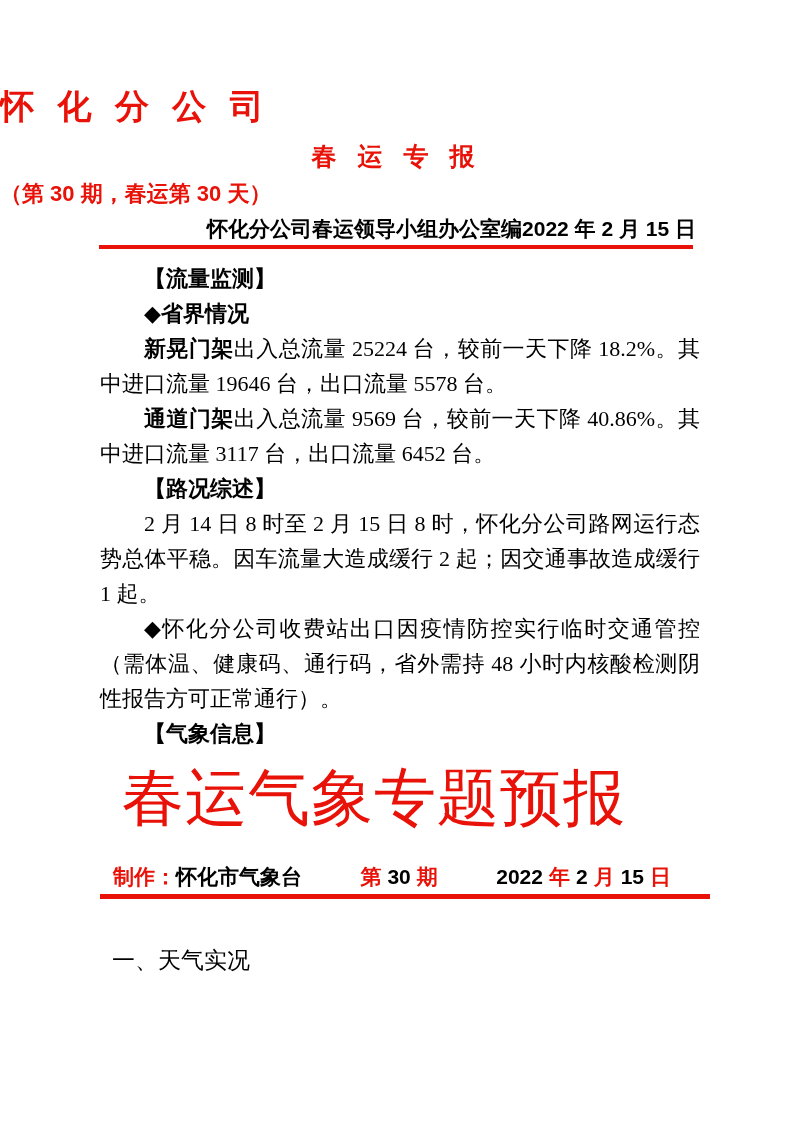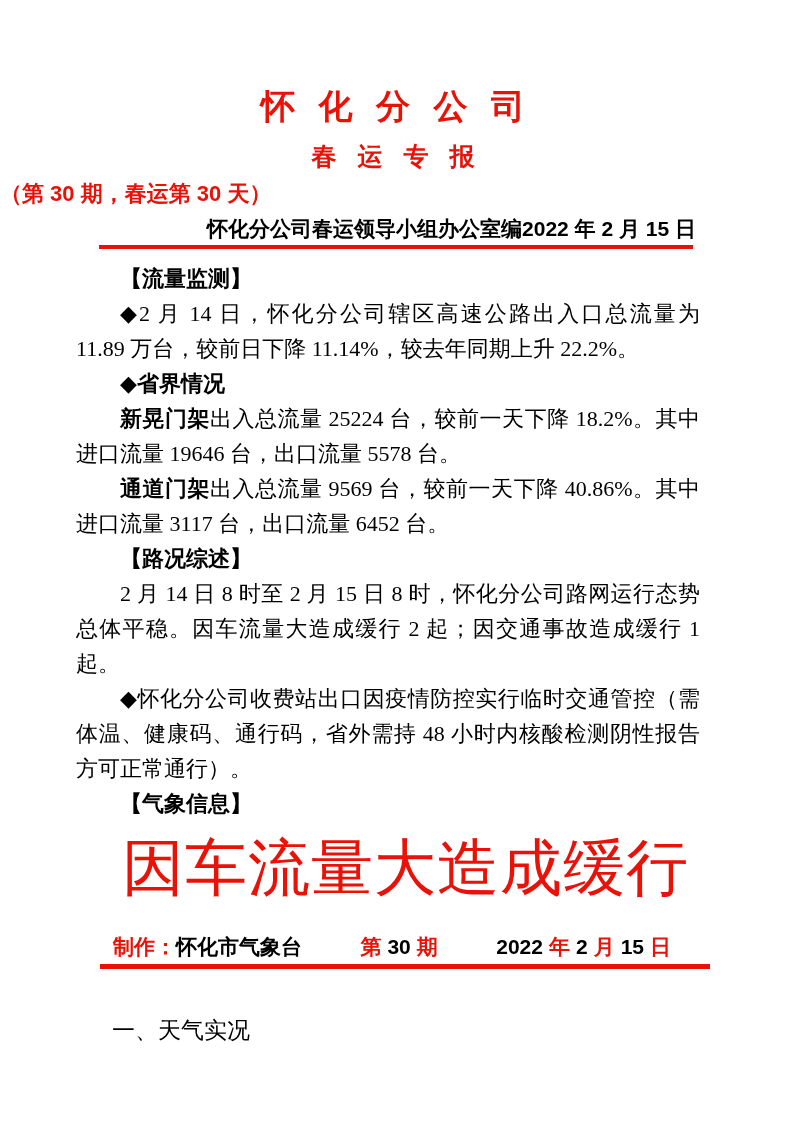--- a/index.html
+++ b/index.html
@@ -6,42 +6,42 @@
   * { box-sizing:border-box; }
   html,body { margin:0; padding:0; background:#ffffff; }
   .page {
     position:relative; width:793px; height:1122px; margin:0 auto;
     background:#ffffff; color:var(--ink); overflow:hidden;
   }
   .sans  { font-family:"Liberation Sans","DejaVu Sans",sans-serif; }
   .serif { font-family:"Liberation Serif","DejaVu Serif",serif; }
 
   .company-title {
-    padding-top:86px; text-align:center; color:var(--red);
+    padding-top:86px; color:var(--red);
     font-size:34px; line-height:40px; font-weight:bold; letter-spacing:7px;
   }
   .report-title {
     margin-top:10px; text-align:center; color:var(--red);
     font-size:25px; line-height:40px; font-weight:bold; letter-spacing:7px;
   }
   .issue-note {
     margin-top:4px; color:var(--red);
     font-size:22px; line-height:28px; font-weight:bold;
   }
   .editor-row {
     margin:8px 97px 0 102px; display:flex; justify-content:flex-end;
     align-items:baseline; font-weight:bold; font-size:21px; line-height:26px;
   }
   .rule-thin {
     margin-left:99px; margin-top:3px; width:594px; height:4px;
     background:var(--red); border:none;
   }
 
   .doc-body {
-    margin:12px 93px 0 76px; font-size:22px; line-height:35px;
+    margin:12px 93px 0 100px; font-size:22px; line-height:35px;
     text-align:justify; color:var(--ink);
   }
   .doc-body p { margin:0; text-indent:2em; }
   .head-bold { font-family:"Liberation Sans","DejaVu Sans",sans-serif; font-weight:bold; }
 
   .banner-title {
     margin:6px 0 0 122px; color:var(--red);
     font-size:62px; line-height:82px; letter-spacing:1px; font-weight:normal;
   }
   .maker-row {
@@ -73,38 +73,37 @@
   <div class="editor-row sans">
     <span>怀化分公司春运领导小组办公室编</span>
     <span>2022 年 2 月 15 日</span>
   </div>
 
   <div class="rule-thin"></div>
 
   <div class="doc-body">
     <p class="head-bold">【流量监测】</p>
 
-    <p>◆2 月 14 日，怀化分公司辖区高速公路出入口总流量为 11.89 万台，较前日下降 11.14%，较去年同期上升 22.2%。</p>
 
     <p class="head-bold">◆省界情况</p>
 
     <p><span class="head-bold">新晃门架</span><span>出入总流量 25224 台，较前一天下降 18.2%。其中进口流量 19646 台，出口流量 5578 台。</span></p>
 
     <p><span class="head-bold">通道门架</span><span>出入总流量 9569 台，较前一天下降 40.86%。其中进口流量 3117 台，出口流量 6452 台。</span></p>
 
     <p class="head-bold">【路况综述】</p>
 
     <p>2 月 14 日 8 时至 2 月 15 日 8 时，怀化分公司路网运行态势总体平稳。因车流量大造成缓行 2 起；因交通事故造成缓行 1 起。</p>
 
     <p>◆怀化分公司收费站出口因疫情防控实行临时交通管控（需体温、健康码、通行码，省外需持 48 小时内核酸检测阴性报告方可正常通行）。</p>
 
     <p class="head-bold">【气象信息】</p>
   </div>
 
-  <div class="banner-title serif">因车流量大造成缓行</div>
+  <div class="banner-title serif">春运气象专题预报</div>
 
   <div class="maker-row sans">
     <span><span class="red">制作：</span><span>怀化市气象台</span></span>
 
     <span><span class="red seg">第</span><span class="seg">30</span><span class="red seg">期</span></span>
 
     <span><span class="seg">2022</span><span class="red seg">年</span><span class="seg">2</span><span class="red seg">月</span><span class="seg">15</span><span class="red seg">日</span></span>
   </div>
 
   <div class="rule-thick"></div>

